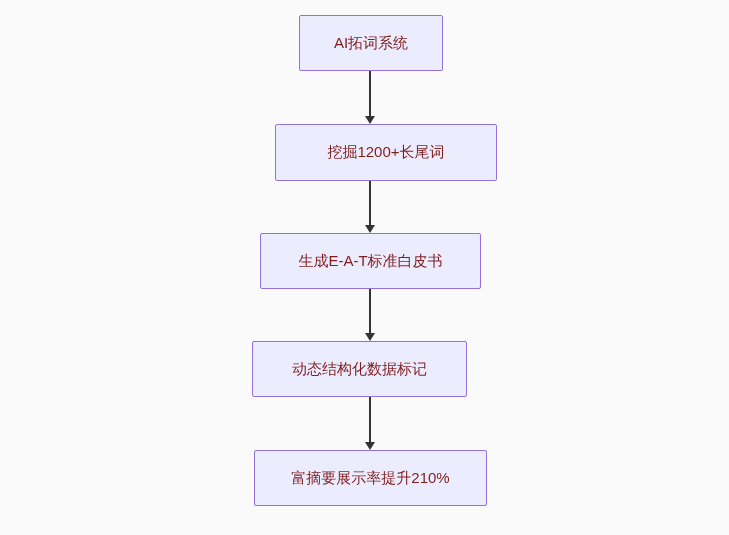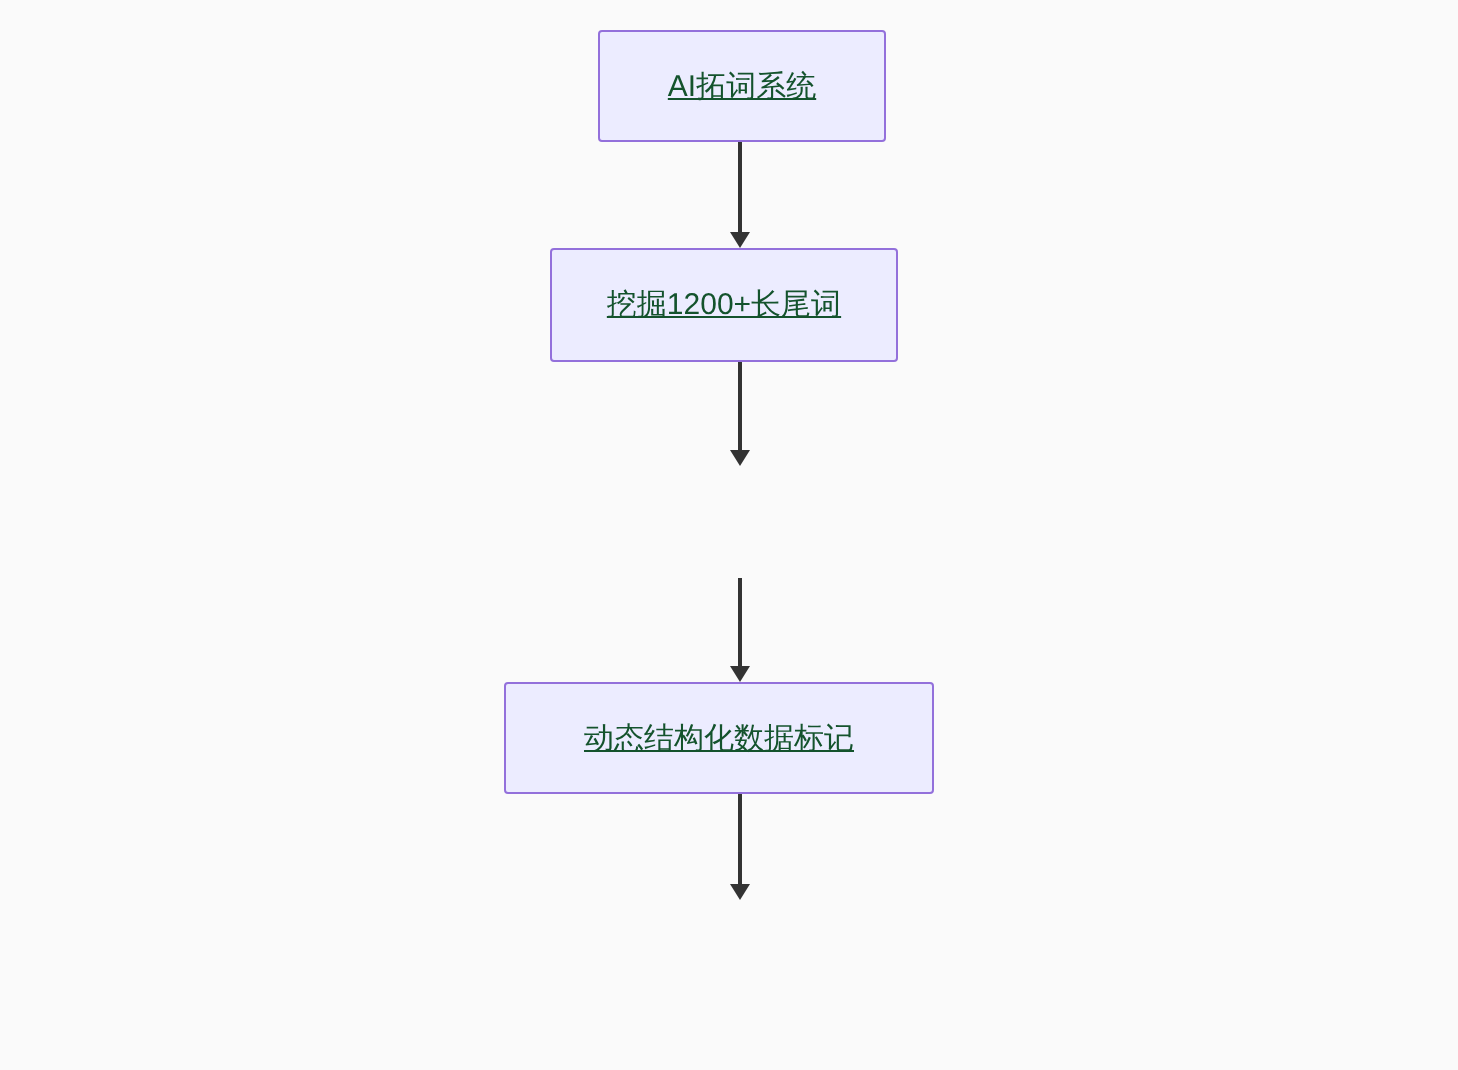--- a/index.html
+++ b/index.html
@@ -14,31 +14,30 @@
     background: #fafafa;
     overflow: hidden;
     font-family: "Liberation Sans", "DejaVu Sans", sans-serif;
   }
   .node {
     position: absolute;
     box-sizing: border-box;
     background: #ECECFF;
     border: 1.5px solid #9370DB;
     border-radius: 2px;
-    color: #14532d;
+    color: #7f1d1d;
     font-size: 15px;
     display: flex;
     align-items: center;
     justify-content: center;
     text-align: center;
     white-space: nowrap;
-    text-decoration: underline;
   }
   .n1 { left: 299px; top: 15px;  width: 144px; height: 56px; }
-  .n2 { left: 275px; top: 124px; width: 174px; height: 57px; }
+  .n2 { left: 275px; top: 124px; width: 222px; height: 57px; }
   .n3 { left: 260px; top: 233px; width: 221px; height: 56px; }
   .n4 { left: 252px; top: 341px; width: 215px; height: 56px; }
   .n5 { left: 254px; top: 450px; width: 233px; height: 56px; }
 
   
   .edge {
     position: absolute;
     left: 365px;          
     width: 10px;
   }
@@ -77,23 +76,29 @@
   </div>
 
   <div class="edge e1"></div>
 
   <div class="node n2">
     <span>挖掘1200+长尾词</span>
   </div>
 
   <div class="edge e2"></div>
 
+  <div class="node n3">
+    <span>生成E-A-T标准白皮书</span>
+  </div>
 
   <div class="edge e3"></div>
 
   <div class="node n4">
     <span>动态结构化数据标记</span>
   </div>
 
   <div class="edge e4"></div>
 
+  <div class="node n5">
+    <span>富摘要展示率提升210%</span>
+  </div>
 
 </div>
 
 </body></html>

